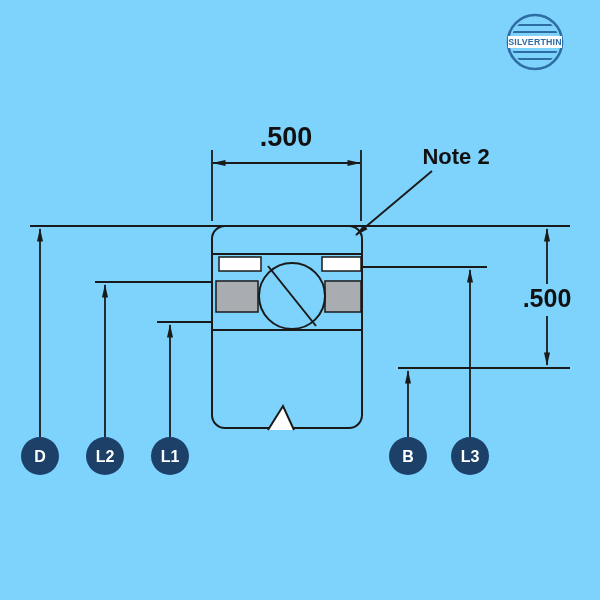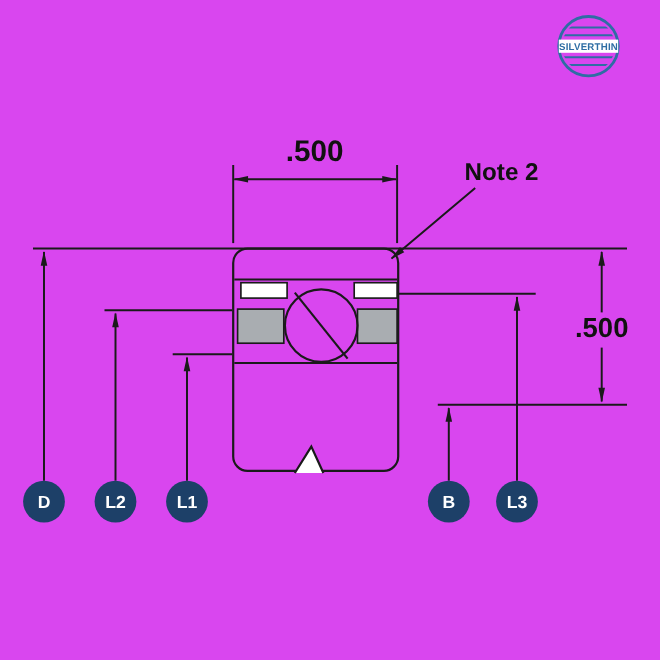--- a/index.html
+++ b/index.html
@@ -1,20 +1,20 @@
 <!DOCTYPE html>
 <html><head>
 <meta charset="utf-8">
 <style>
   html, body { margin: 0; padding: 0; background: #ffffff; }
   .stage {
     position: relative;
     width: 600px;
     height: 600px;
-    background: #d946ef;
+    background: #7dd3fc;
     font-family: "Liberation Sans", sans-serif;
     overflow: hidden;
   }
   svg { display: block; }
   .dim-text {
     font-family: "Liberation Sans", sans-serif;
     font-weight: bold;
     fill: #111111;
   }
   .badge-text {

